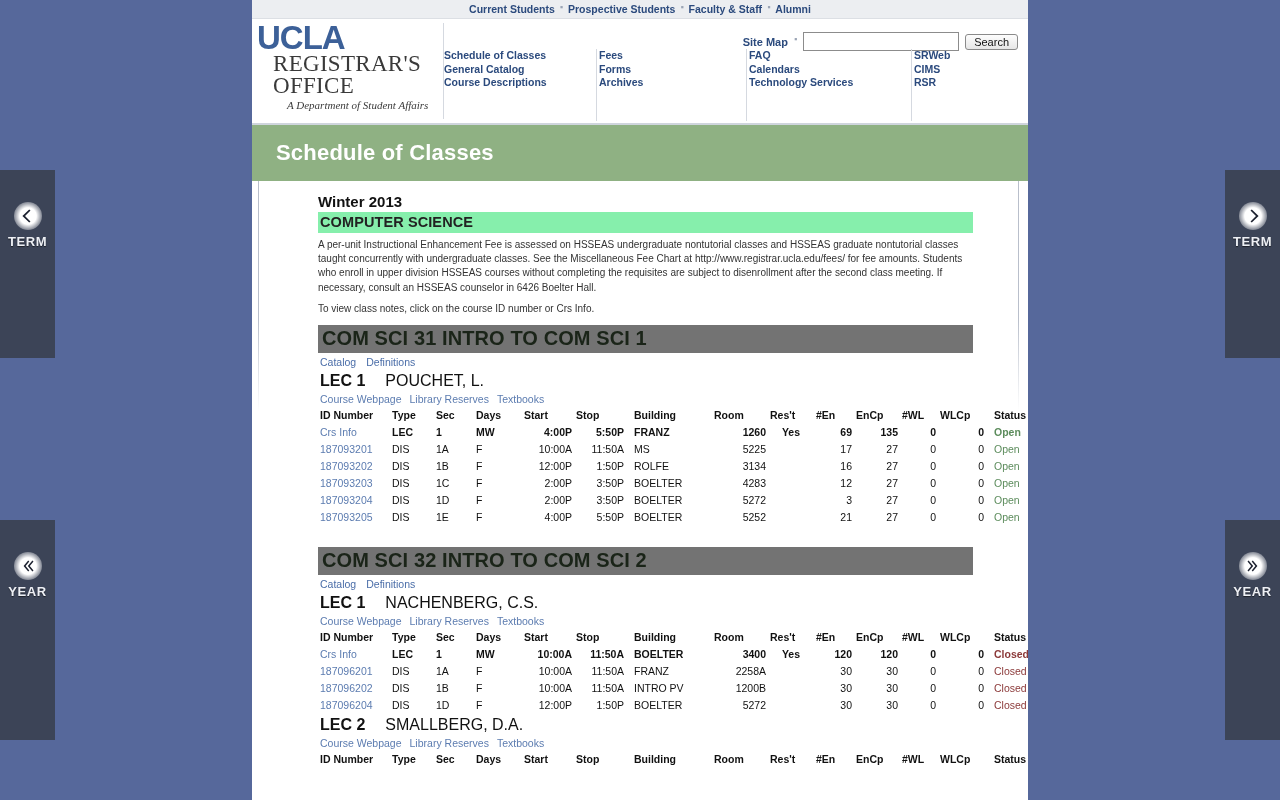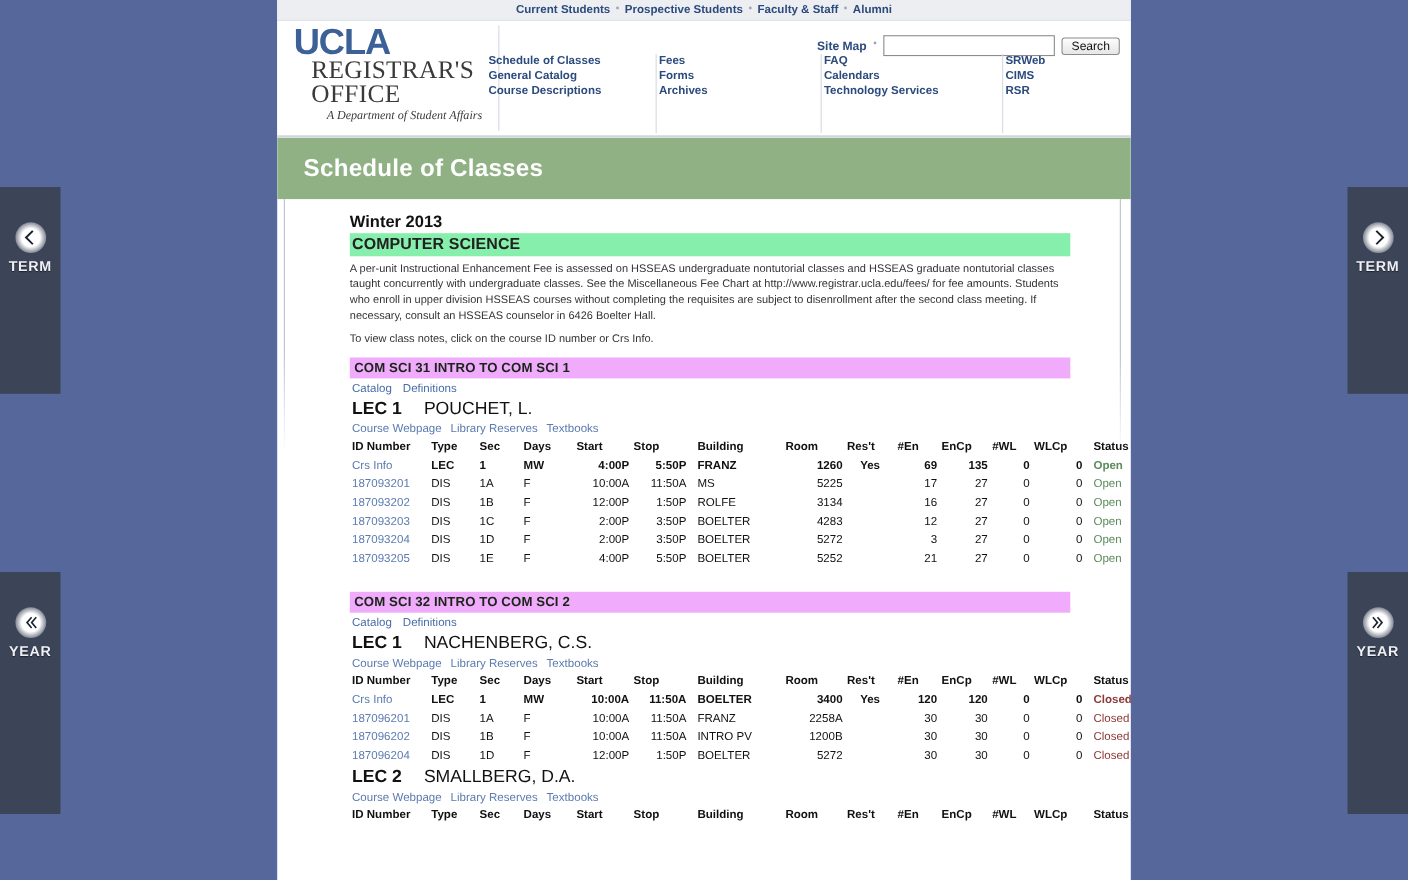--- a/index.html
+++ b/index.html
@@ -94,21 +94,21 @@
 
   
   #masthead {
     position: relative;
     height: 104px;
     background: #fff;
     border-bottom: 2px solid #cfd5dd;
   }
   #logo-block {
     position: absolute;
-    left: 15px;
+    left: 5px;
     top: 4px;
     width: 178px;
     height: 96px;
     border-right: 1px solid #d5d9e0;
     padding-right: 8px;
   }
   #logo-ucla {
     font-family: "Liberation Sans", sans-serif;
     font-weight: bold;
     font-size: 33px;
@@ -256,22 +256,22 @@
   .notice {
     font-size: 10px;
     color: #333;
     line-height: 14.2px;
     margin: 0 0 7px 0;
   }
   .notice.small-gap { margin-bottom: 9px; }
 
   
   .course-bar {
-    background: #f0abfc;
-    font-size: 12px;
+    background: #737373;
+    font-size: 20px;
     font-weight: bold;
     color: #1a2418;
     padding: 2px 4px 3px 4px;
     margin: 0;
     letter-spacing: 0.1px;
   }
   .sub-links {
     padding: 3px 2px 1px 2px;
     font-size: 10.5px;
   }

